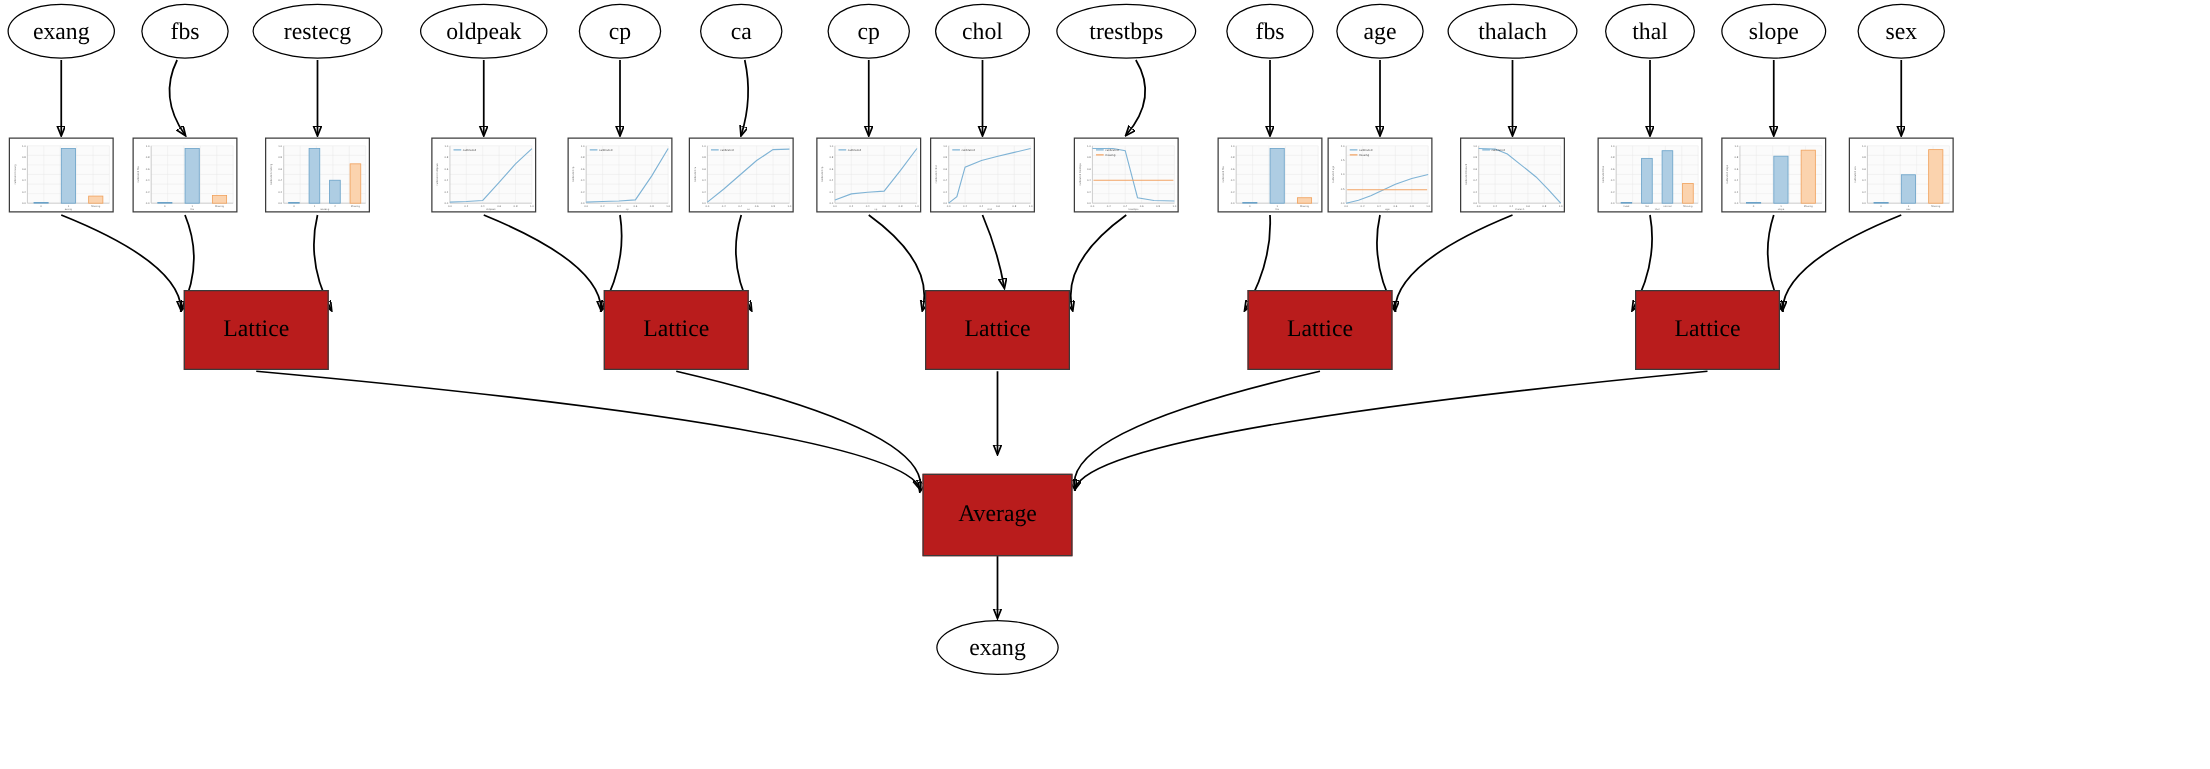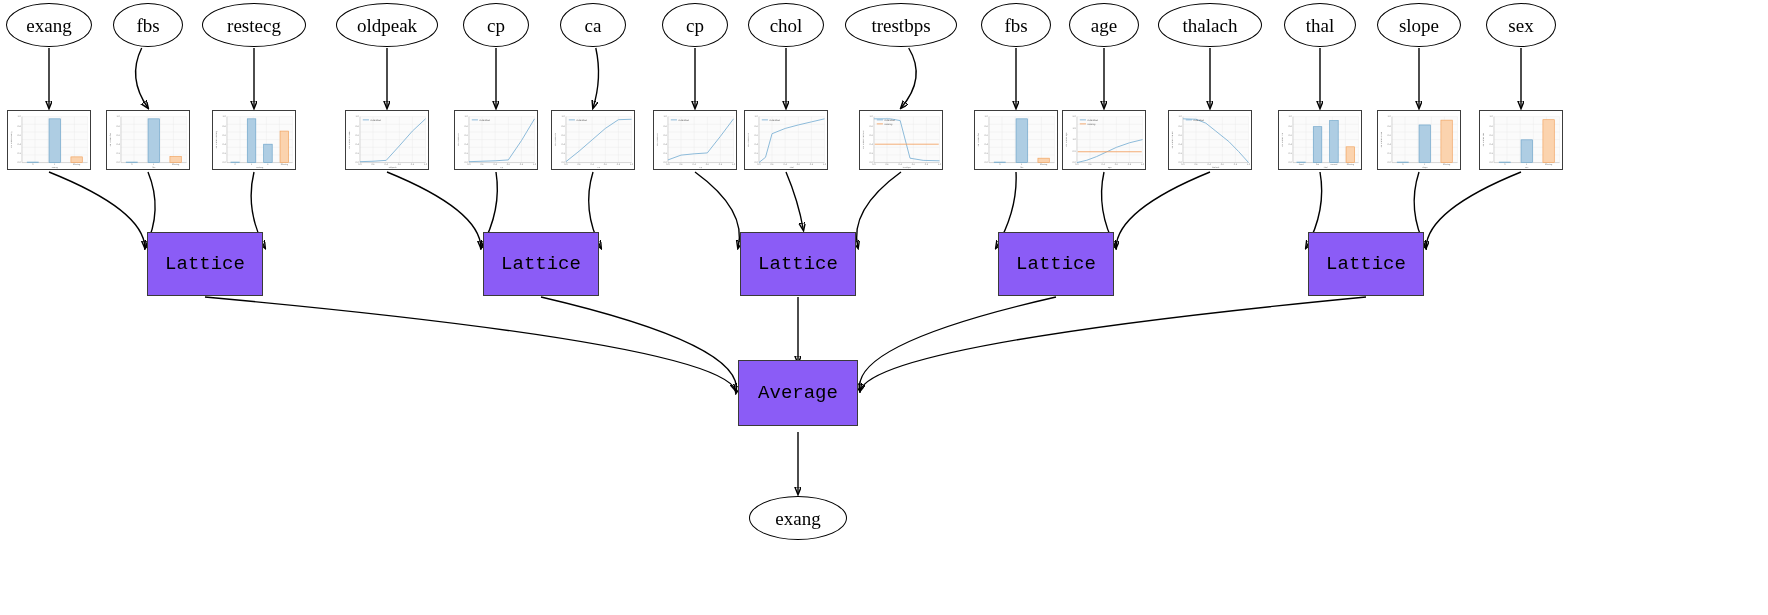--- a/index.html
+++ b/index.html
@@ -3,22 +3,22 @@
 <meta charset="utf-8">
 <style>
   html,body{margin:0;padding:0;background:#ffffff;}
   body{font-family:"Liberation Serif", serif;}
   #root{position:relative;width:1768px;height:615px;background:#fff;overflow:hidden;}
 
   
   .node{position:absolute;box-sizing:border-box;display:flex;align-items:center;justify-content:center;}
   .ellipse{border:1.3px solid #000;border-radius:50%;background:#fff;
            font-family:"Liberation Serif", serif;font-size:19px;color:#000;line-height:1;}
-  .boxnode{border:1.6px solid #3a3a3a;background:#8b5cf6;
-           font-family:Liberation Mono, monospace;font-size:19px;color:#000;}
+  .boxnode{border:1.6px solid #3a3a3a;background:#b91c1c;
+           font-family:Liberation Serif, serif;font-size:19px;color:#000;}
 
   
   .panel{position:absolute;box-sizing:border-box;border:1.4px solid #3c3c3c;background:#fff;overflow:hidden;}
   .panel .plotwrap{position:absolute;left:0;top:0;right:0;bottom:0;}
   .panel svg{display:block;width:100%;height:100%;}
 
   .svgline{fill:none;stroke:#7fb3d5;stroke-width:1.1;}
   .svgline.orange{stroke:#f2a365;}
   .gridln{stroke:#e9e9e9;stroke-width:.5;}
   .axisln{stroke:#b8b8b8;stroke-width:.6;}
@@ -136,21 +136,21 @@
       </div>
       <div class="node boxnode" style="left: 740px; top: 232px; width: 116px; height: 64px;">
         <span>Lattice</span>
       </div>
       <div class="node boxnode" style="left: 998px; top: 232px; width: 116px; height: 64px;">
         <span>Lattice</span>
       </div>
       <div class="node boxnode" style="left: 1308px; top: 232px; width: 116px; height: 64px;">
         <span>Lattice</span>
       </div>
-      <div class="node boxnode" style="left: 738px; top: 360px; width: 120px; height: 66px;">
+      <div class="node boxnode" style="left: 738px; top: 379px; width: 120px; height: 66px;">
         <span>Average</span>
       </div>
       <div class="node ellipse" style="left: 749px; top: 496px; width: 98px; height: 44px;">
         <span>exang</span>
       </div>
     </div>
   <div id="panels-layer">
       <div class="panel" title="calibrated exang" style="left: 7px; top: 110px; width: 84px; height: 60px;">
         <div class="plotwrap">
           <svg viewBox="0 0 100 72" preserveAspectRatio="none">

